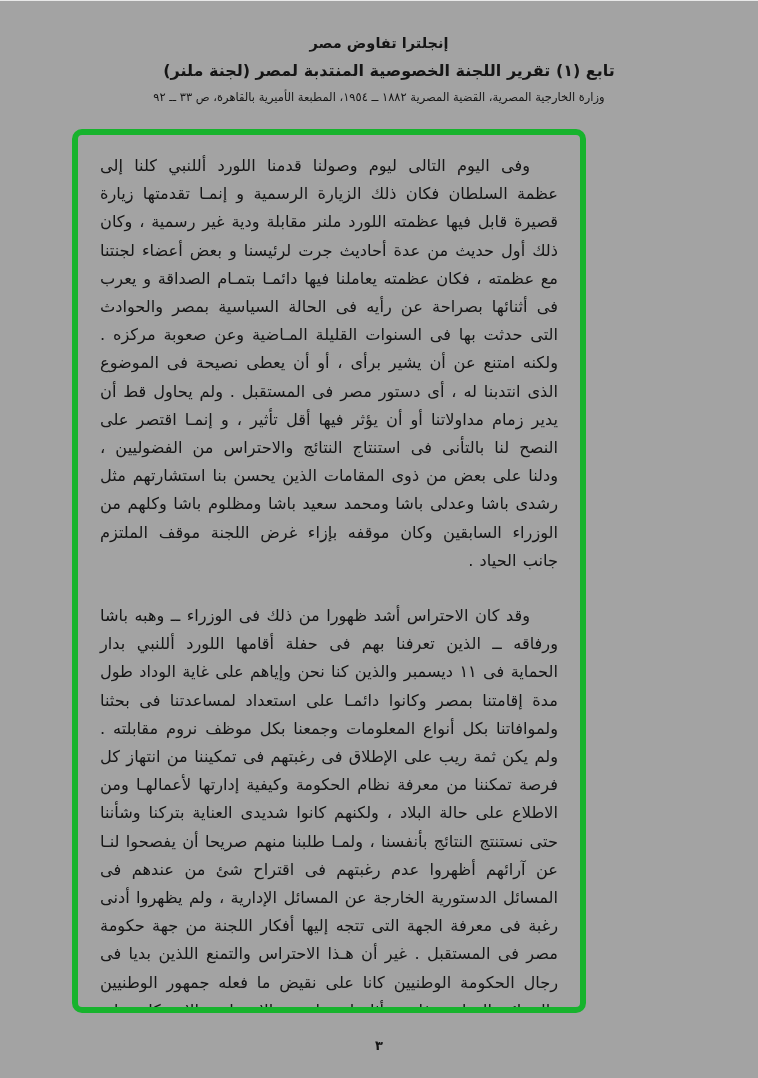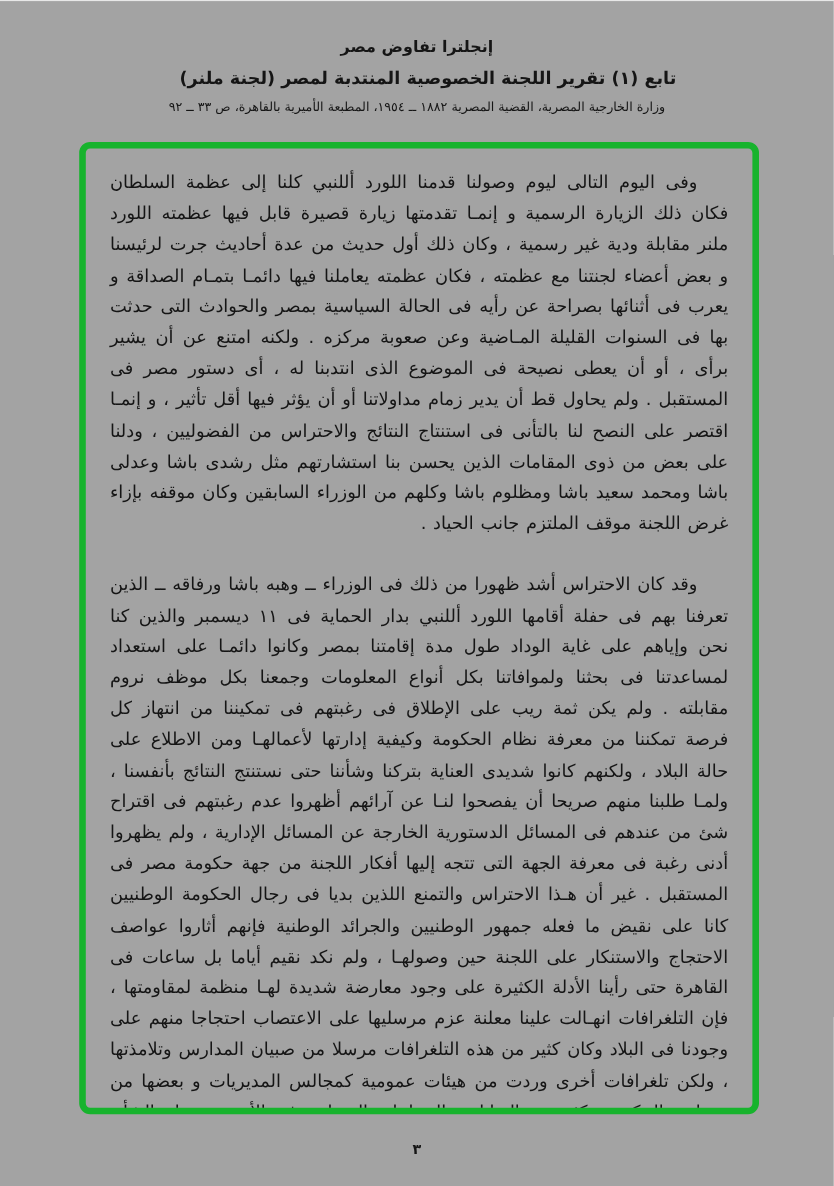--- a/index.html
+++ b/index.html
@@ -35,21 +35,21 @@
   .header-source {
     font-size: 11.5px;
     font-weight: normal;
     margin: 0;
     letter-spacing: 0.2px;
   }
   .highlight-box {
     position: absolute;
     left: 72px;
     top: 128px;
-    width: 618px;
+    width: 514px;
     height: 884px;
     box-sizing: border-box;
     border: 6px solid #17b32d;
     border-radius: 10px;
     padding: 17px 22px 10px 22px;
     direction: rtl;
     overflow: hidden;
   }
   .body-paragraph {
     margin: 0 0 27px 0;

